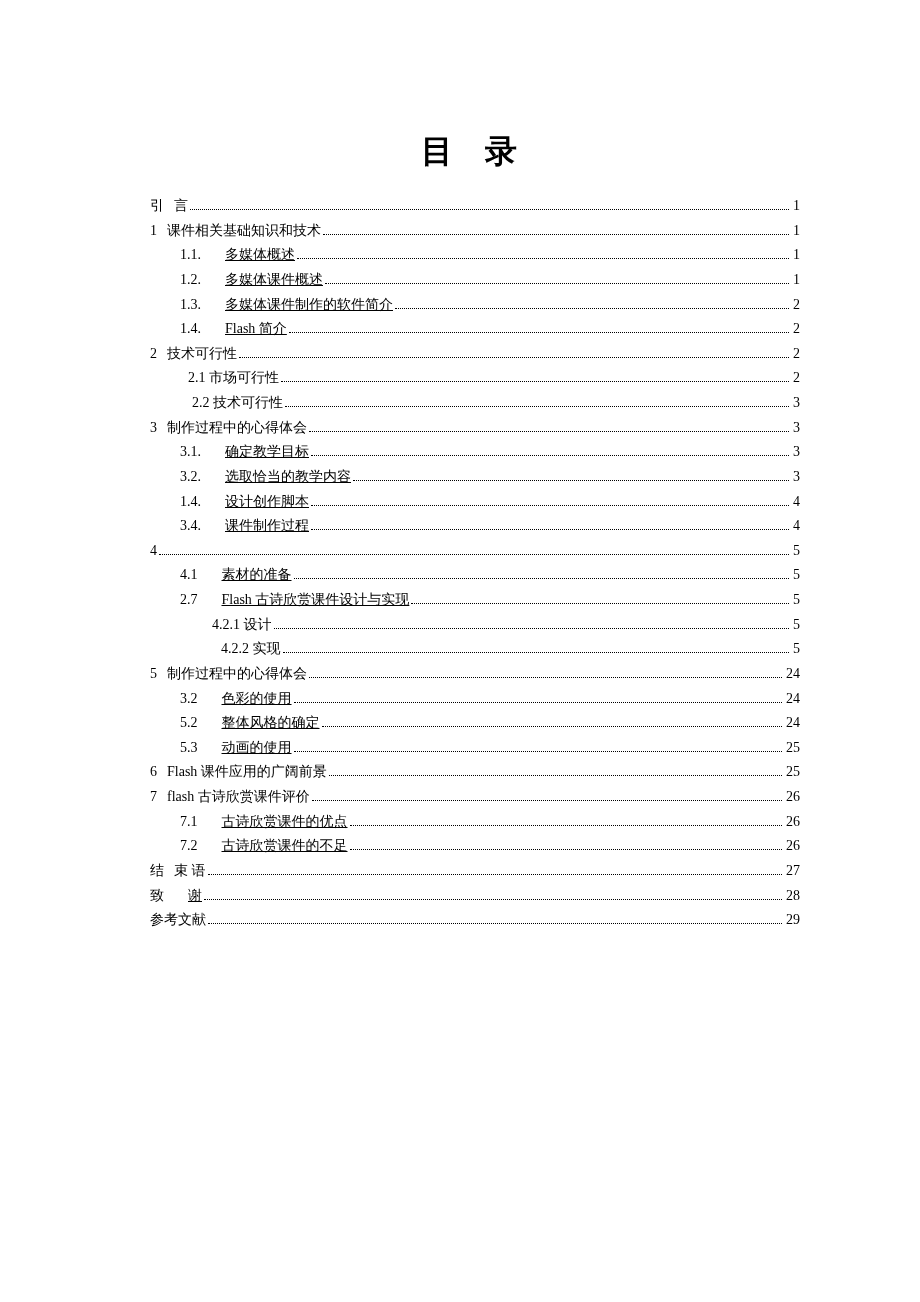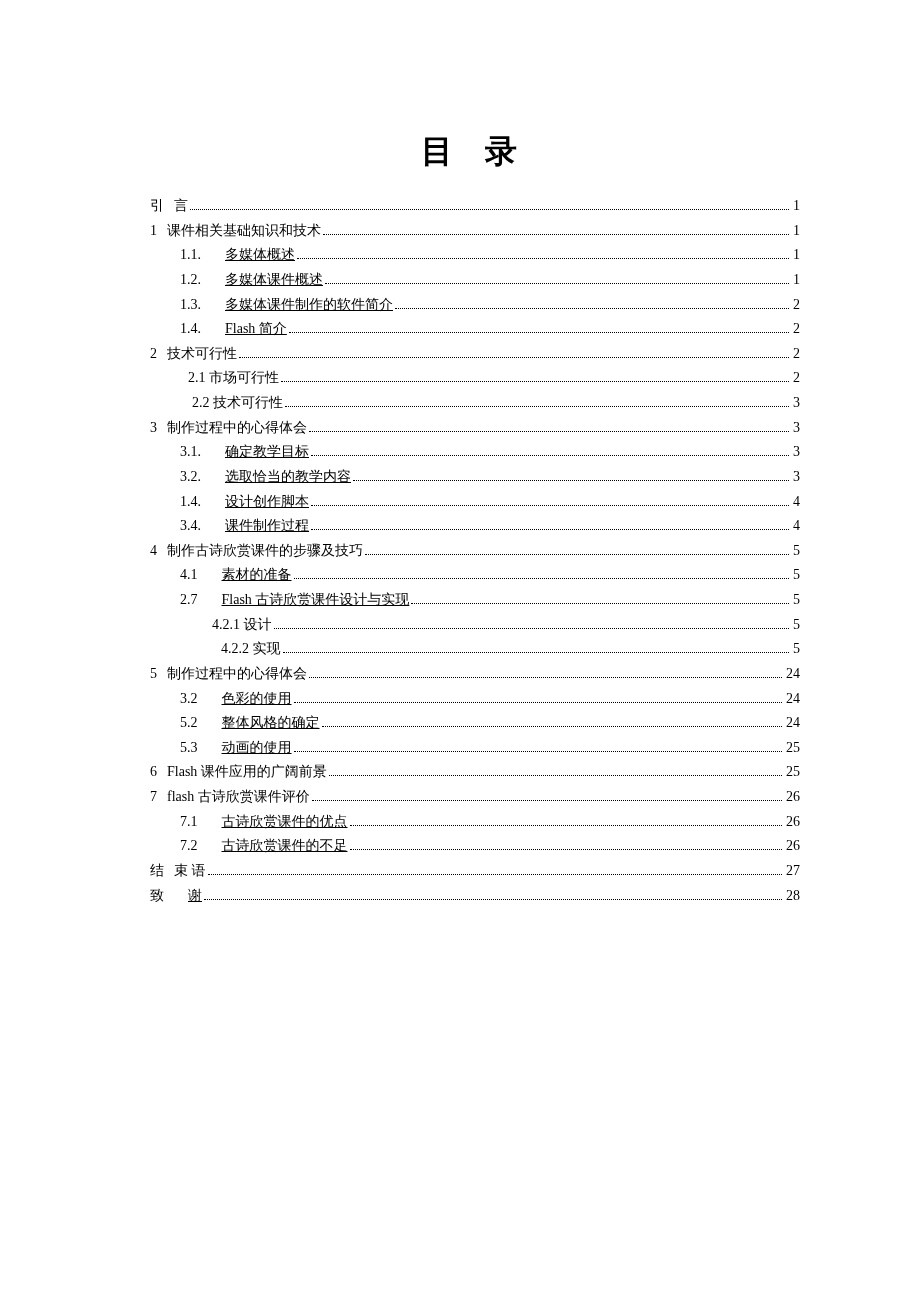--- a/index.html
+++ b/index.html
@@ -137,21 +137,20 @@
         <span class="pg">4</span>
       </div>
       <div class="row lvl1">
         <span class="num">3.4.</span>
         <span class="label label-gap">课件制作过程</span>
         <span class="leader"></span>
         <span class="pg">4</span>
       </div>
       <div class="row lvl0">
         <span class="num">4</span>
-        <span class="label label-gap-sm">制作古诗欣赏课件的步骤及技巧</span>
         <span class="leader"></span>
         <span class="pg">5</span>
       </div>
       <div class="row lvl1">
         <span class="num">4.1</span>
         <span class="label label-gap">素材的准备</span>
         <span class="leader"></span>
         <span class="pg">5</span>
       </div>
       <div class="row lvl1">
@@ -222,15 +221,20 @@
         <span class="num">结</span>
         <span class="label label-gap-sm">束  语</span>
         <span class="leader"></span>
         <span class="pg">27</span>
       </div>
       <div class="row lvl0">
         <span class="num">致</span>
         <span class="label label-gap">谢</span>
         <span class="leader"></span>
         <span class="pg">28</span>
+      </div>
+      <div class="row lvl0">
+        <span class="label" style="margin-left: 0px;">参考文献</span>
+        <span class="leader"></span>
+        <span class="pg">29</span>
       </div>
     </div>
 </div>
 
 </body></html>

